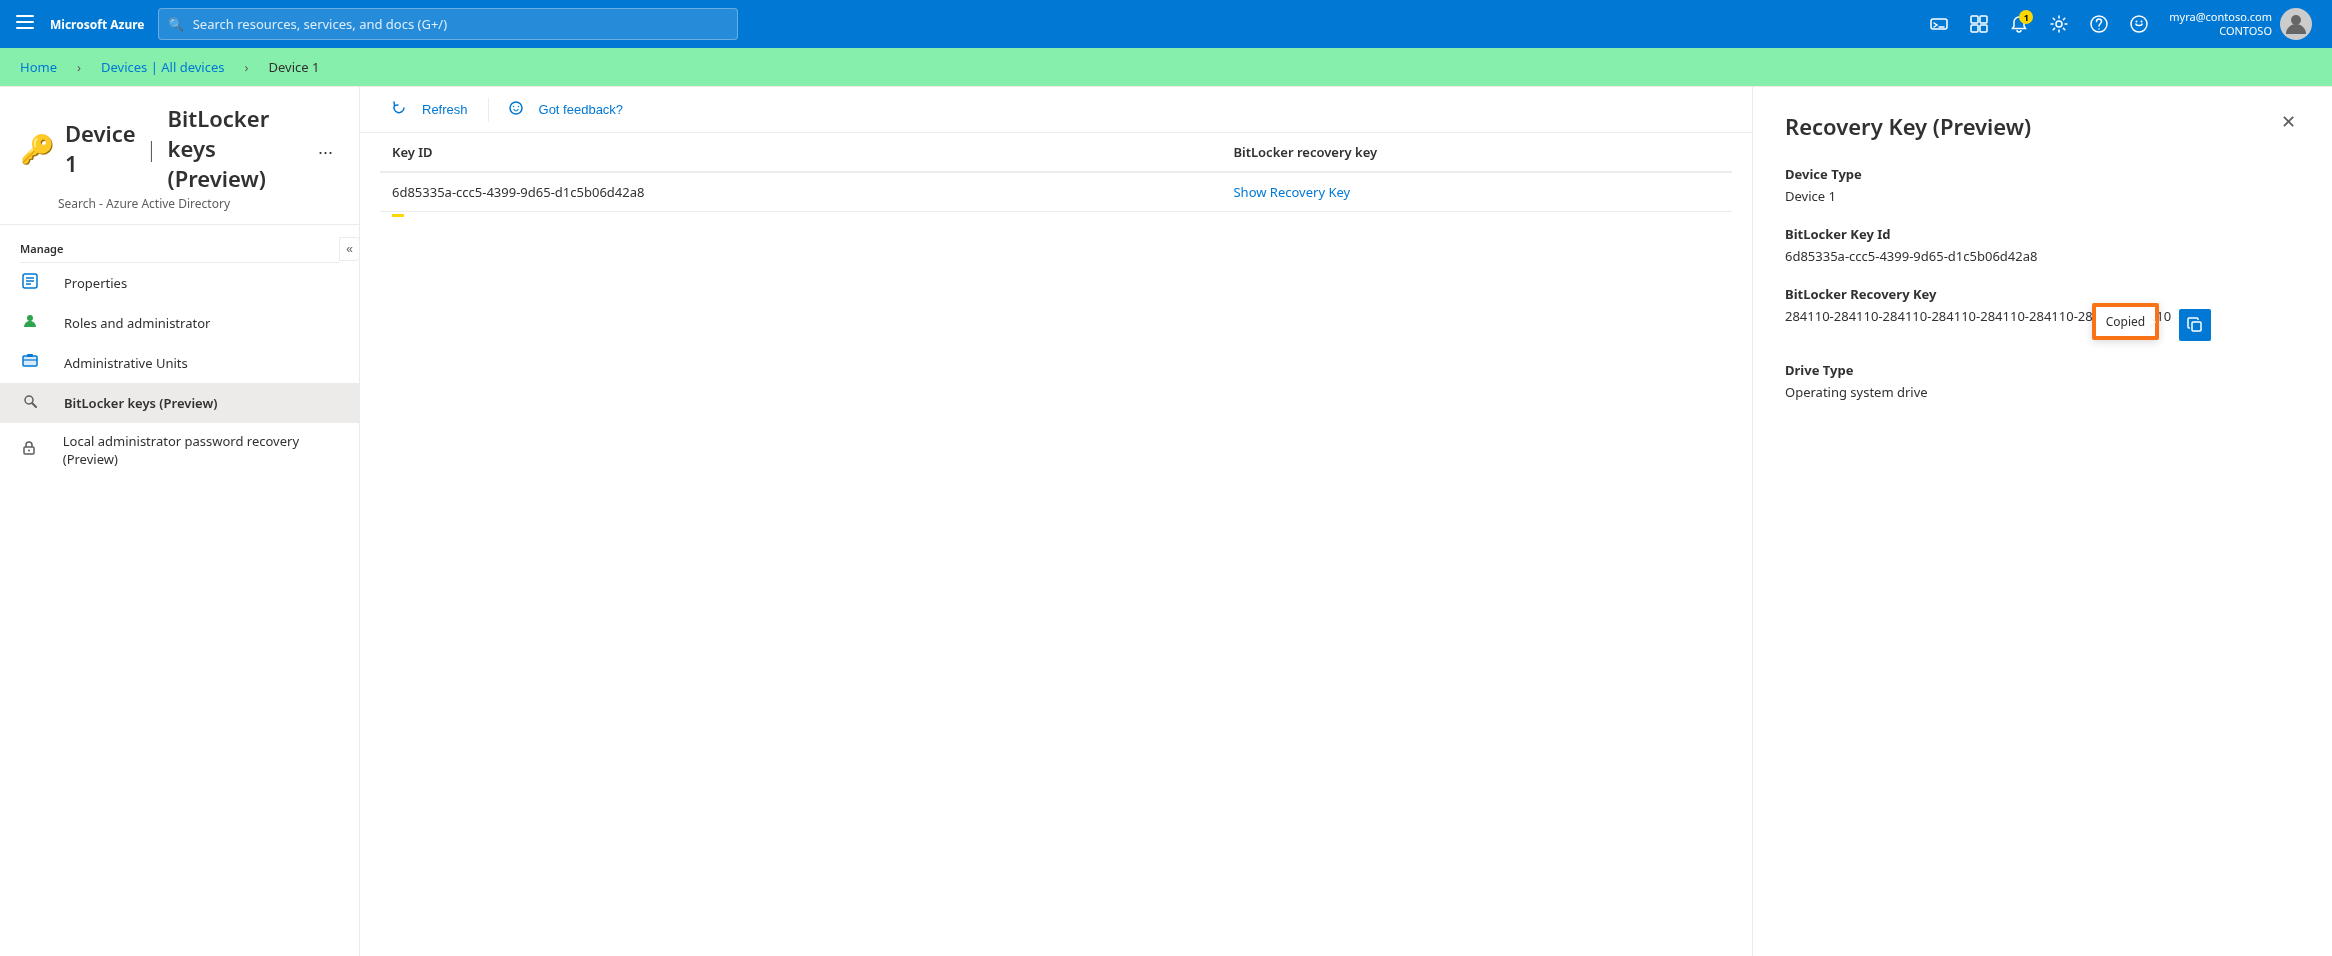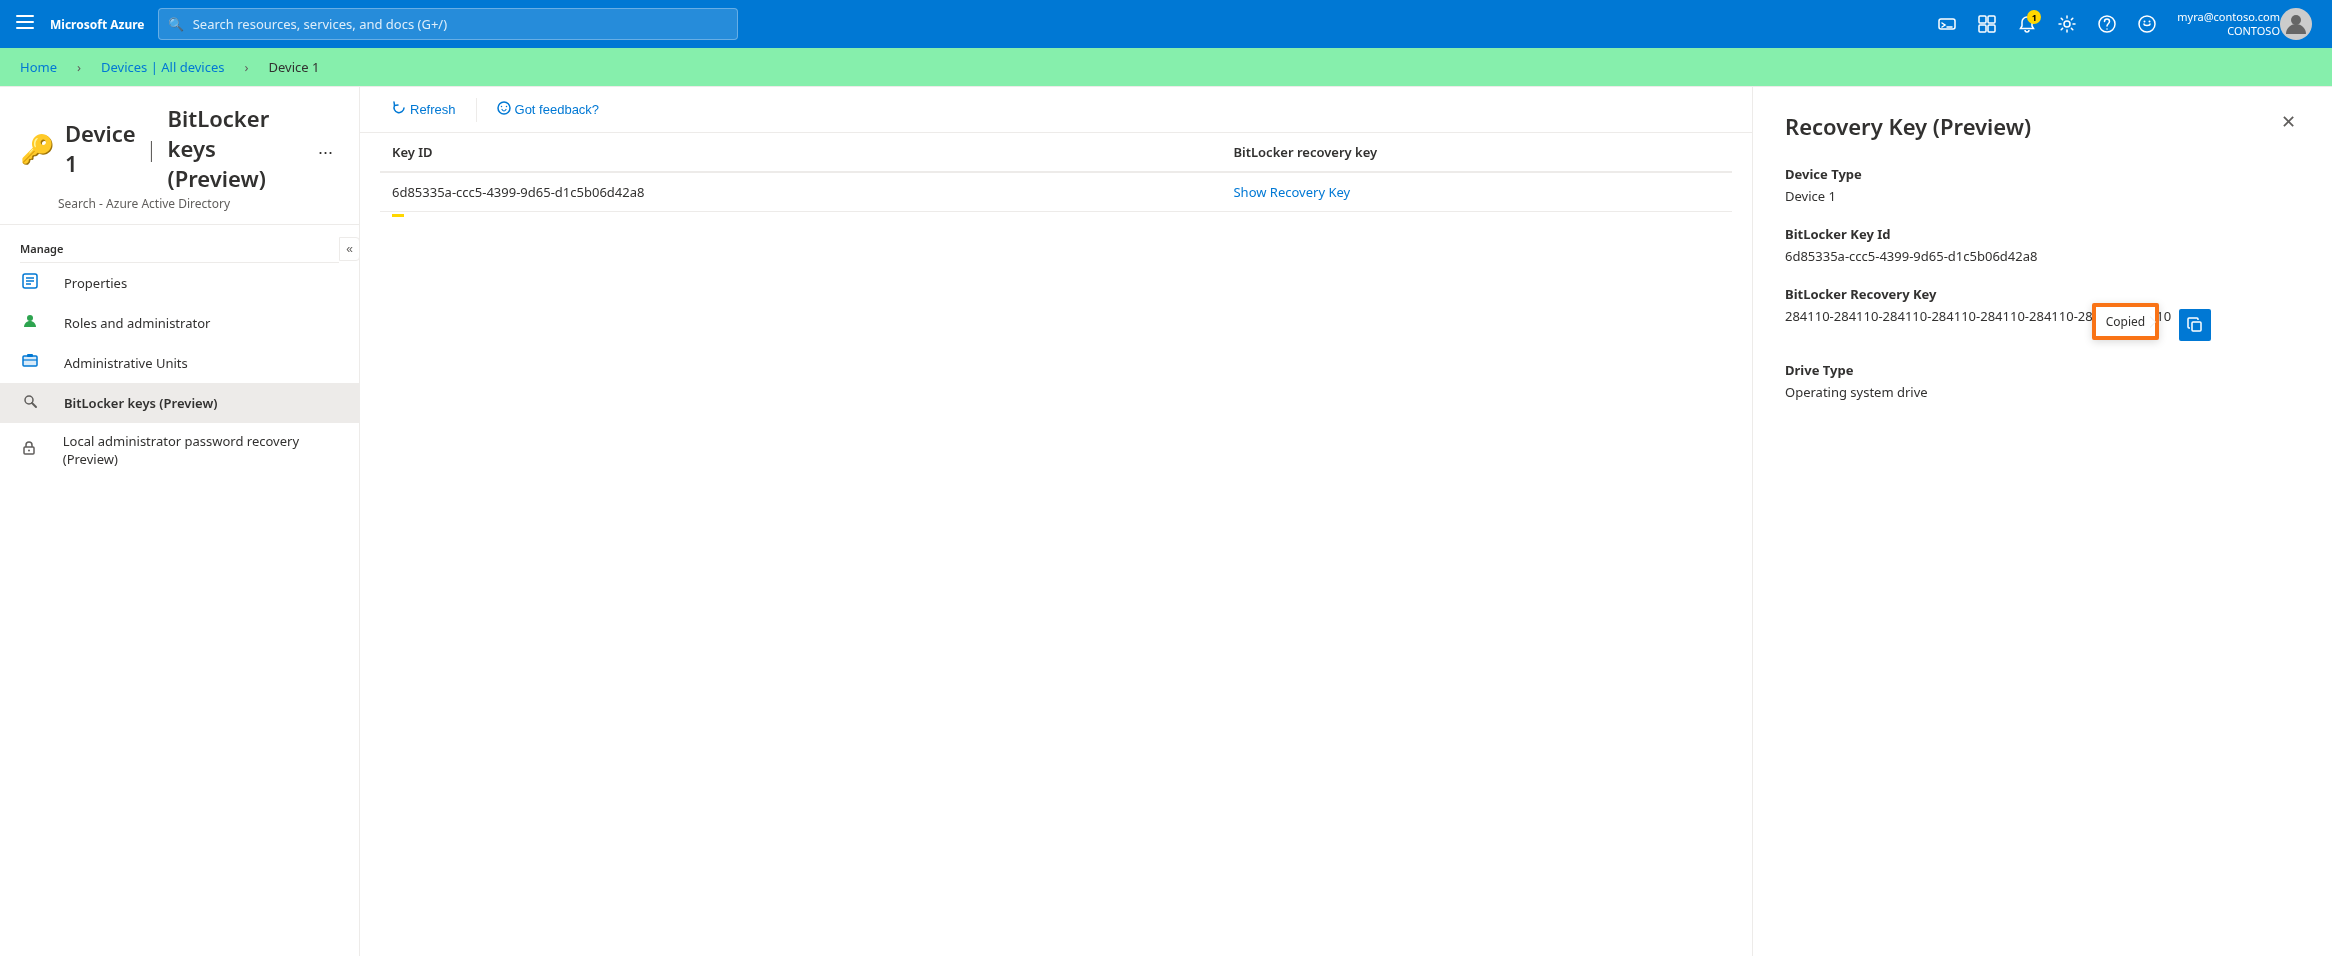--- a/index.html
+++ b/index.html
@@ -45,21 +45,21 @@
       position: relative;
     }
     .nav-badge {
       position: absolute; top: 4px; right: 4px;
       background: #ffd700; color: #000; border-radius: 50%;
       width: 14px; height: 14px; font-size: 9px;
       display: flex; align-items: center; justify-content: center;
       font-weight: bold;
     }
     .nav-user {
-      display: flex; align-items: center; 
+      display: flex; align-items: center; gap: 8px;
       cursor: pointer; padding: 4px 8px; border-radius: 4px;
       color: white;
     }
     .nav-user-info { text-align: right; font-size: 11px; line-height: 1.3; }
     .nav-avatar {
       width: 32px; height: 32px; border-radius: 50%;
       background: #ccc; display: flex; align-items: center; justify-content: center;
       font-size: 14px; color: #555;
     }
 
@@ -194,21 +194,21 @@
     .toolbar {
       display: flex;
       align-items: center;
       padding: 8px 20px;
       gap: 4px;
       border-bottom: 1px solid #edebe9;
     }
     .toolbar-btn {
       display: flex;
       align-items: center;
-      gap: 4px;
+      gap: 16px;
       padding: 6px 12px;
       background: none;
       border: none;
       cursor: pointer;
       color: #0078d4;
       font-size: 13px;
       border-radius: 4px;
     }
     .toolbar-divider {
       width: 1px;

